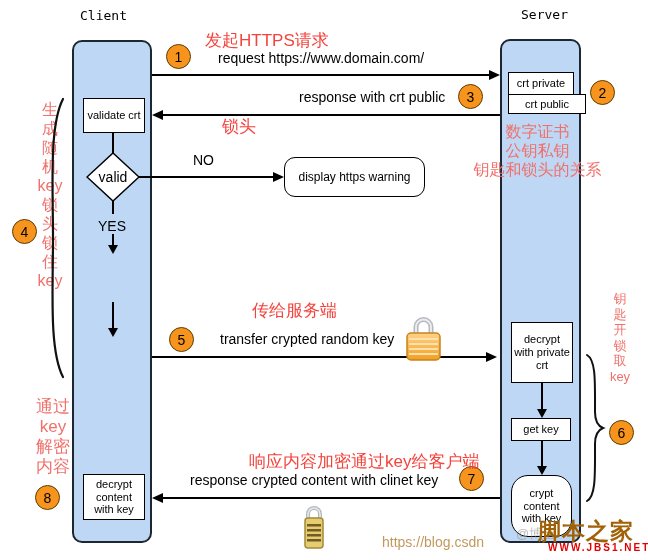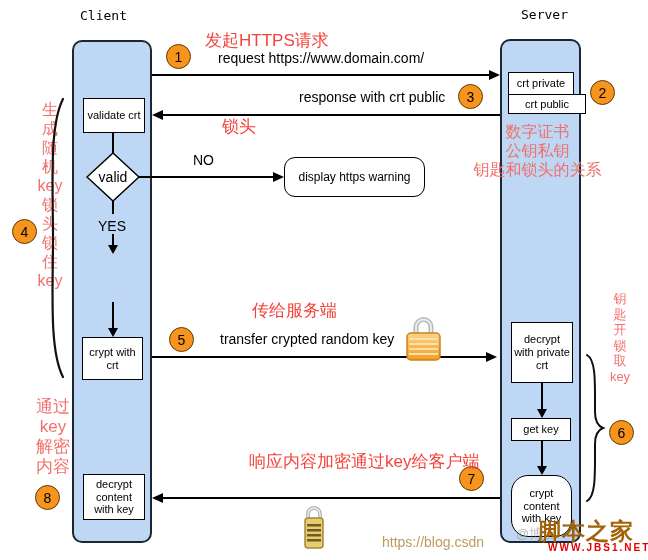--- a/index.html
+++ b/index.html
@@ -66,21 +66,20 @@
   <div class="abs" style="left:86px;top:169px;width:54px;text-align:center;font-size:14px;">valid</div>
 
   <div class="vline" style="left:112px;top:201px;height:13px;"></div>
   <div class="flowlab" style="left:98px;top:218px;">YES</div>
   <div class="flowlab" style="left:190px;top:152px;background:#fff;padding:0 3px;">NO</div>
   <div class="vline" style="left:112px;top:234px;height:12px;"></div>
   <div class="arr-d" style="left:108px;top:245px;"></div>
 
   <div class="vline" style="left:112px;top:302px;height:26px;"></div>
   <div class="arr-d" style="left:108px;top:328px;"></div>
-  <div class="box" style="left:82px;top:337px;width:61px;height:43px;">crypt with crt</div>
   <div class="box" style="left:83px;top:474px;width:62px;height:46px;">decrypt content with key</div>
 
   <div class="box" style="left:284px;top:157px;width:141px;height:40px;font-size:12px;border-radius:11px;">display https warning</div>
 
   <div class="box" style="left:508px;top:72px;width:66px;height:23px;">crt private</div>
   <div class="box" style="left:508px;top:94px;width:78px;height:20px;">crt public</div>
   <div class="box" style="left:511px;top:322px;width:62px;height:61px;">decrypt with private crt</div>
   <div class="vline" style="left:541px;top:383px;height:26px;"></div>
   <div class="arr-d" style="left:537px;top:409px;"></div>
   <div class="box" style="left:511px;top:418px;width:60px;height:23px;">get key</div>
@@ -100,20 +99,21 @@
   <div class="zh" style="left:205px;top:29px;">发起HTTPS请求</div>
   <div class="en" style="left:218px;top:50px;">request https://www.domain.com/</div>
 
   <div class="zh" style="left:222px;top:89px;margin-top:26px;">锁头</div>
   <div class="en" style="left:299px;top:89px;">response with crt public</div>
 
   <div class="zh" style="left:252px;top:299px;">传给服务端</div>
   <div class="en" style="left:220px;top:331px;">transfer crypted random key</div>
 
   <div class="zh" style="left:249px;top:450px;">响应内容加密通过key给客户端</div>
+  <div class="en" style="left:190px;top:472px;">response crypted content with clinet key</div>
 
   <div class="note" style="left:34px;top:100px;width:32px;font-size:16px;line-height:19px;">生
 成
 随
 机
 key
 锁
 头
 锁
 住

